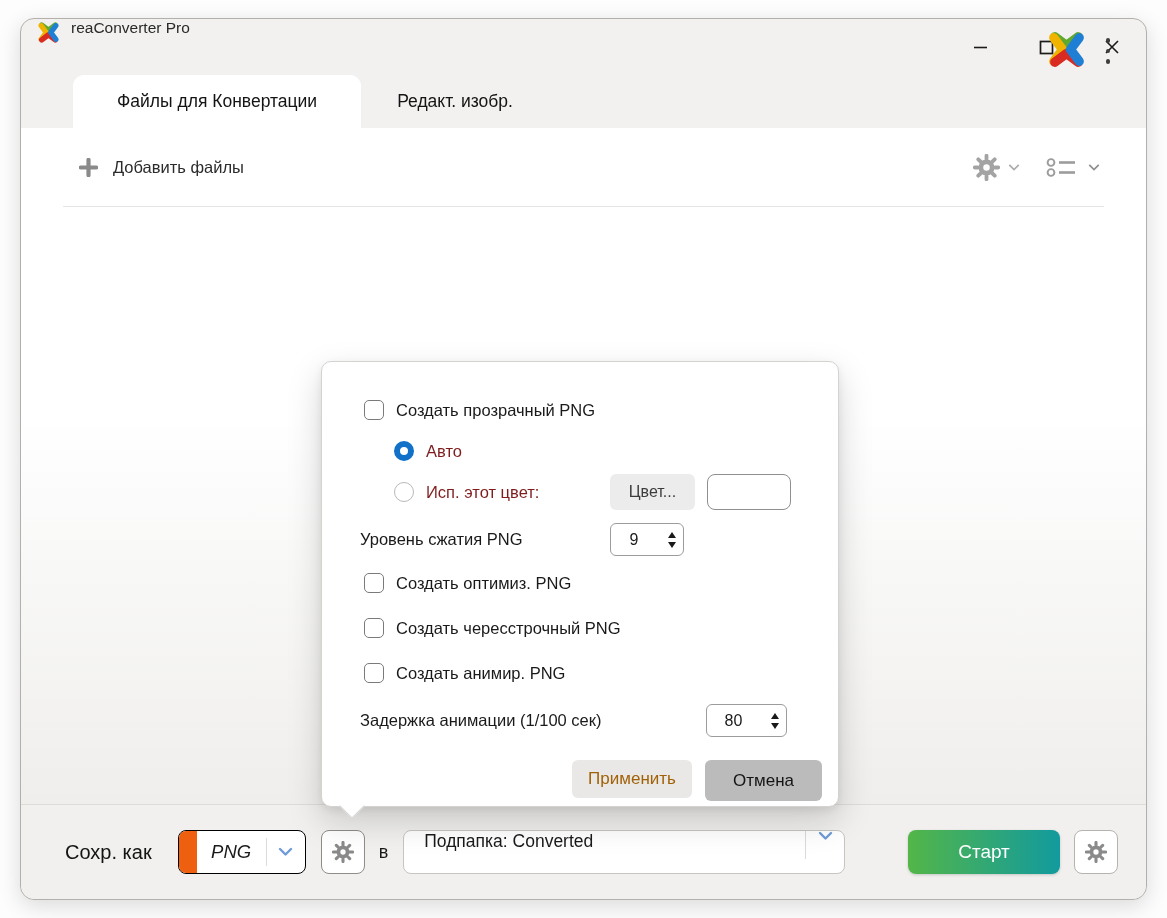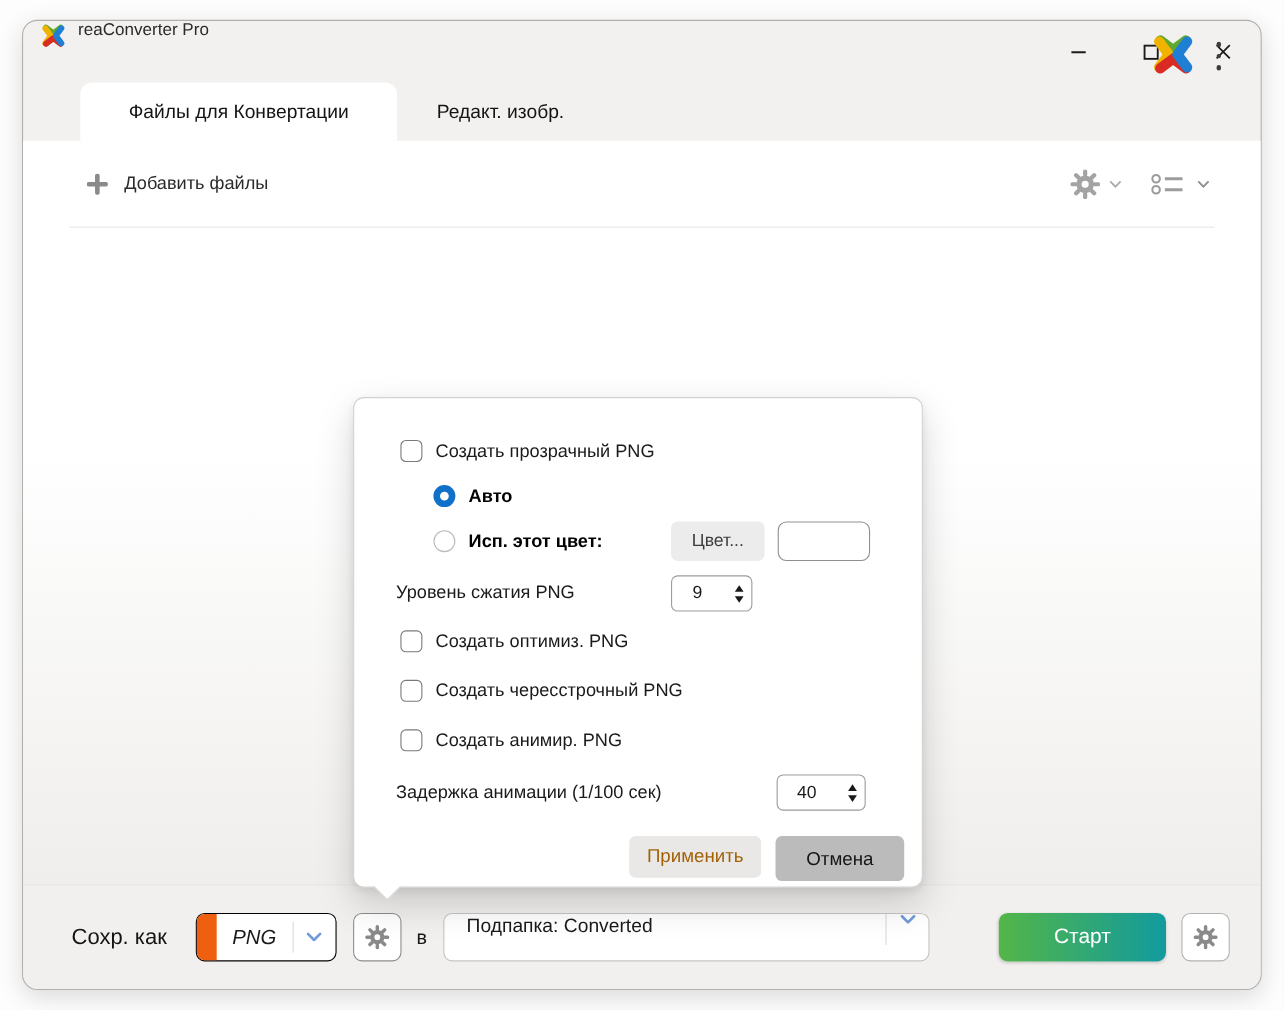--- a/index.html
+++ b/index.html
@@ -50,21 +50,21 @@
   }
   .dialog::after {
     content:''; position:absolute; left:21px; bottom:-9px; width:17px; height:17px;
     background:#fff; border-right:1px solid #d5d3d0; border-bottom:1px solid #d5d3d0;
     transform:rotate(45deg);
   }
   .drow { position:absolute; display:flex; align-items:center; gap:12px; font-size:16.5px; }
   .chk-box { width:20px; height:20px; border:1.6px solid #7a7a7a; border-radius:5px; background:#fff; flex:0 0 auto; cursor:pointer; }
   .radio-on { width:20px; height:20px; border-radius:50%; background:#fff; border:6px solid #1170c8; flex:0 0 auto; cursor:pointer; }
   .radio-off { width:20px; height:20px; border-radius:50%; background:#fff; border:1.6px solid #b9b9b9; flex:0 0 auto; cursor:pointer; }
-  .muted { color:#000000;font-weight:bold; }
+  .muted { color:#7f1d1d; }
   .btn-grey { position:absolute; background:#ececec; border:none; border-radius:6px; font-size:16px; color:#3c3c3c;
     font-family:"Liberation Sans",sans-serif; cursor:pointer; display:flex; align-items:center; justify-content:center; }
   .swatch { position:absolute; background:#fff; border:1px solid #8f8f8f; border-radius:8px; cursor:pointer; }
   .spinner { position:absolute; height:33px; background:#fff; border:1px solid #9c9c9c; border-radius:6px;
     display:flex; align-items:center; cursor:text; }
   .spinner .val { flex:1; text-align:center; font-size:16px; padding-right:4px; }
   .spin-arrows { width:22px; height:100%; display:flex; flex-direction:column; align-items:center; justify-content:center; gap:4px; cursor:pointer; }
   .tri-up { width:0; height:0; border-left:4.5px solid transparent; border-right:4.5px solid transparent; border-bottom:6px solid #191919; }
   .tri-dn { width:0; height:0; border-left:4.5px solid transparent; border-right:4.5px solid transparent; border-top:6px solid #191919; }
   .btn-apply { position:absolute; left:250px; top:398px; width:120px; height:38px; background:#e9e8e7; border:none; border-radius:6px;
@@ -228,21 +228,21 @@
 
     <div class="drow" style="left:42px; top:301px;">
       <span class="chk-box"></span>
       <span>Создать анимир. PNG</span>
     </div>
 
     <div class="drow" style="left:38px; top:349px;">
       <span>Задержка анимации (1/100 сек)</span>
     </div>
     <div class="spinner" style="left:384px; top:342px; width:81px;">
-      <span class="val">40</span>
+      <span class="val">80</span>
       <span class="spin-arrows">
           <i class="tri-up"></i>
           <i class="tri-dn"></i>
         </span>
     </div>
 
     <button class="btn-apply">Применить</button>
     <button class="btn-cancel">Отмена</button>
   </div>
 

